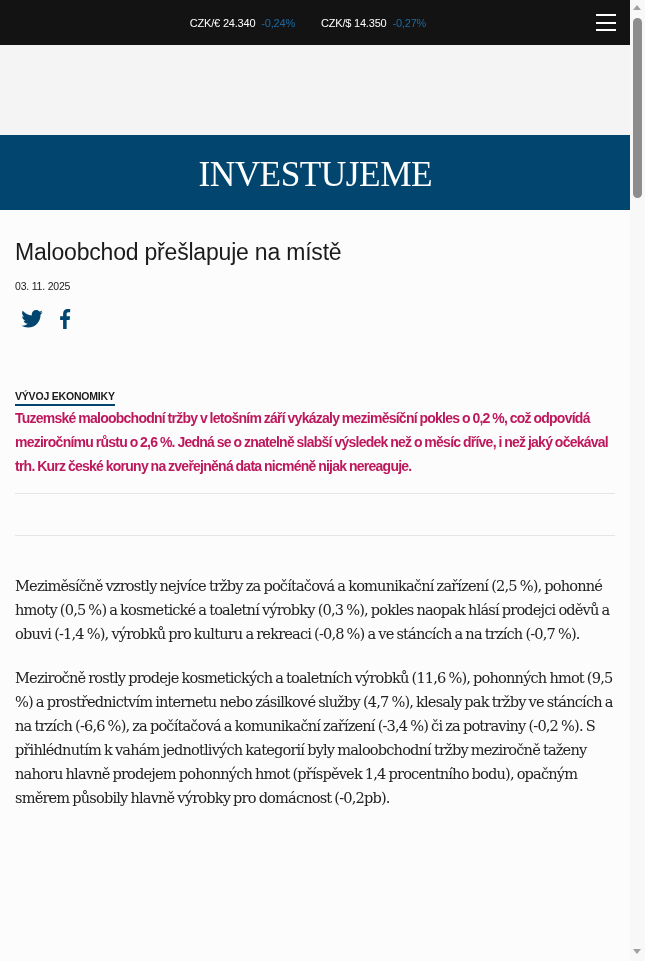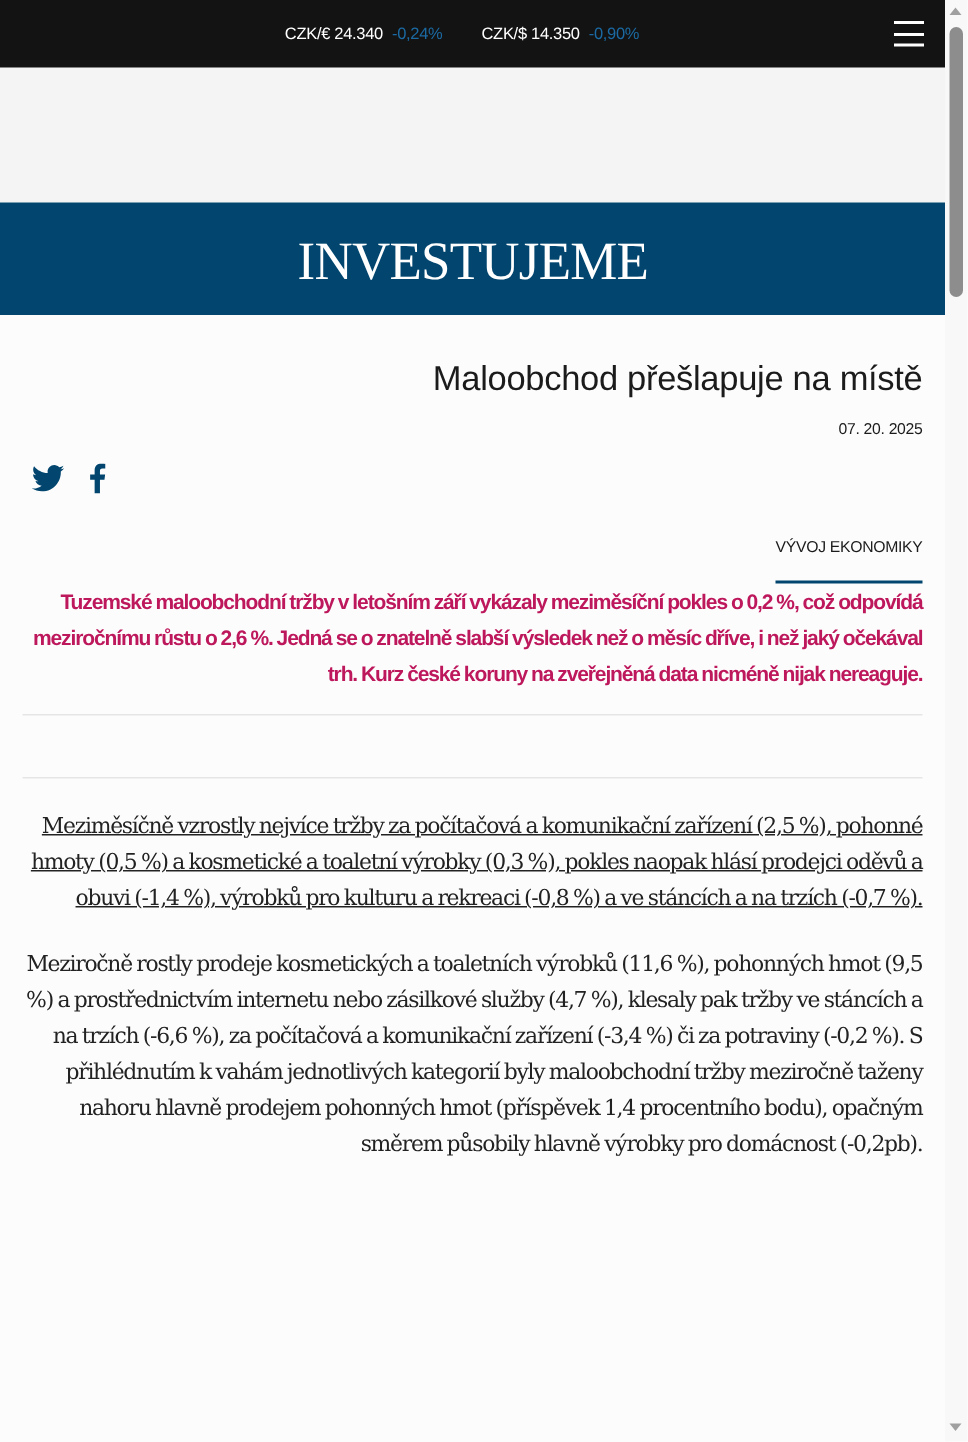--- a/index.html
+++ b/index.html
@@ -1,75 +1,75 @@
 <!DOCTYPE html>
 <html><head>
 <meta charset="utf-8">
 <style>
   * { box-sizing: border-box; margin: 0; padding: 0; }
   html, body { width: 645px; height: 961px; overflow: hidden; background: #fcfcfc; }
   body { position: relative; font-family: "Liberation Sans", sans-serif; }
-  .page { position: absolute; left: 0; top: 0; width: 630px; height: 961px; background: #fcfcfc; overflow: hidden; text-align: right; }
+  .page { position: absolute; left: 0; top: 0; width: 630px; height: 961px; background: #fcfcfc; overflow: hidden; }
   .topbar { height: 45px; background: #131313; position: relative; }
   .ticker { position: absolute; top: 0; left: 0; width: 630px; height: 45px; display: flex; justify-content: center; align-items: center; gap: 26px; padding-right: 14px; font-size: 11px; letter-spacing: -0.2px; }
   .tick { display: flex; gap: 6px; color: #fff; }
   .tick .chg { color: #1b6aa3; }
   .menu-btn { position: absolute; right: 14px; top: 14px; width: 20px; height: 17px; display: flex; flex-direction: column; justify-content: space-between; cursor: pointer; }
   .menu-btn span { display: block; height: 2px; background: #fff; }
   .ad-slot { height: 90px; background: #f4f4f4; }
   .brand { height: 75px; background: #02466f; display: flex; align-items: center; justify-content: center; }
   .logo { color: #fff; font-family: "Liberation Serif", serif; font-size: 36px; letter-spacing: -0.5px; transform: scaleX(0.98); line-height: 1; padding-top: 2px; }
   .article { padding: 0 15px; }
   .title { margin-top: 28px; font-size: 23px; color: #1b1b1b; font-weight: normal; letter-spacing: -0.2px; line-height: 28px; }
   .date { margin-top: 14px; font-size: 10.5px; color: #1b1b1b; letter-spacing: -0.2px; }
   .share { display: flex; gap: 16px; margin-top: 17px; margin-left: 6px; align-items: center; }
   .share span { display: inline-flex; cursor: pointer; }
-  .category { display: inline-block; margin-top: 30px; font-size: 10.5px; font-weight: normal; color: #1b1b1b; padding-bottom: 16px; border-bottom: 2.5px solid #02466f; letter-spacing: -0.2px; }
+  .category { display: inline-block; margin-top: 61px; font-size: 10.5px; font-weight: bold; color: #1b1b1b; padding-bottom: 2px; border-bottom: 2.5px solid #02466f; letter-spacing: -0.2px; }
   .lead { font-family: Liberation Sans, sans-serif; font-weight: bold; font-size: 14px; line-height: 24px; color: #be185d; letter-spacing: -0.75px; word-spacing: -0.5px; padding-bottom: 15px; }
   .divider { height: 1px; background: #e5e5e5; }
   .spacer { height: 41px; }
   .body-p { font-family: "DejaVu Serif", serif; font-size: 14.6px; line-height: 24px; color: #222; letter-spacing: -0.85px; word-spacing: -0.8px; }
-  .p1 { margin-top: 20px; text-decoration: underline; }
+  .p1 { margin-top: 38px; }
   .p2 { margin-top: 20px; }
   .scrollbar { position: absolute; right: 0; top: 0; width: 15px; height: 961px; background: #f8f8f8; }
   .scroll-up { position: absolute; left: 3px; top: 5px; width: 0; height: 0; border-left: 4.5px solid transparent; border-right: 4.5px solid transparent; border-bottom: 5px solid #a0a0a0; }
   .scroll-down { position: absolute; left: 3px; bottom: 7px; width: 0; height: 0; border-left: 4.5px solid transparent; border-right: 4.5px solid transparent; border-top: 5px solid #a0a0a0; }
   .thumb { position: absolute; left: 3px; top: 18px; width: 9px; height: 180px; background: #8d8d8d; border-radius: 5px; }
 </style>
 </head>
 <body>
 
 <div class="page">
   <div class="topbar">
     <div class="ticker">
       <div class="tick">
         <span>CZK/€ 24.340</span>
         <span class="chg">-0,24%</span>
       </div>
       <div class="tick">
         <span>CZK/$ 14.350</span>
-        <span class="chg">-0,90%</span>
+        <span class="chg">-0,27%</span>
       </div>
     </div>
     <div class="menu-btn">
       <span></span>
       <span></span>
       <span></span>
     </div>
   </div>
 
   <div class="ad-slot"></div>
 
   <div class="brand">
     <div class="logo">INVESTUJEME</div>
   </div>
 
   <div class="article">
     <h1 class="title">Maloobchod přešlapuje na místě</h1>
-    <div class="date">07. 20. 2025</div>
+    <div class="date">03. 11. 2025</div>
 
     <div class="share">
       <span>
         <svg width="22" height="18" viewBox="0 0 24 20">
             <path fill="#02466f" d="M24 2.4c-.9.4-1.8.7-2.8.8 1-.6 1.8-1.6 2.2-2.7-1 .6-2 1-3.1 1.2C19.4.7 18.1 0 16.6 0c-2.7 0-4.9 2.2-4.9 4.9 0 .4 0 .8.1 1.1C7.7 5.8 4.1 3.9 1.7.9c-.4.7-.7 1.6-.7 2.5 0 1.7.9 3.2 2.2 4.1-.8 0-1.6-.2-2.2-.6v.1c0 2.4 1.7 4.4 3.9 4.8-.4.1-.8.2-1.3.2-.3 0-.6 0-.9-.1.6 2 2.4 3.4 4.6 3.4-1.7 1.3-3.8 2.1-6.1 2.1-.4 0-.8 0-1.2-.1 2.2 1.4 4.8 2.2 7.5 2.2 9.1 0 14-7.5 14-14v-.6c1-.7 1.8-1.6 2.5-2.5z"></path>
           </svg>
       </span>
       <span>
         <svg width="12" height="20" viewBox="0 0 12 22">
             <path fill="#02466f" d="M7.8 22V12h3.3l.5-3.9H7.8V5.6c0-1.1.3-1.9 1.9-1.9h2V.2C11.3.1 10.1 0 8.8 0 5.9 0 3.9 1.8 3.9 5.1v2.9H.6V12h3.3v10h3.9z"></path>

